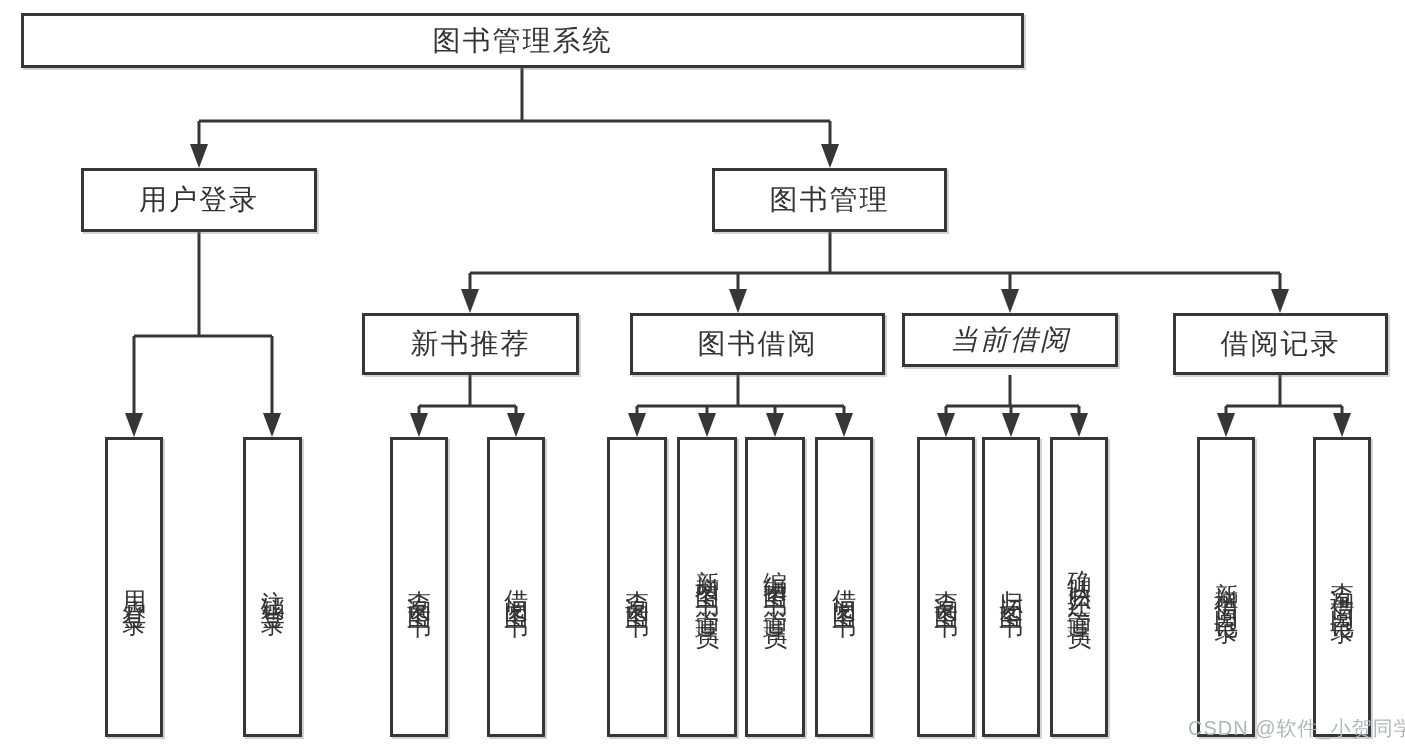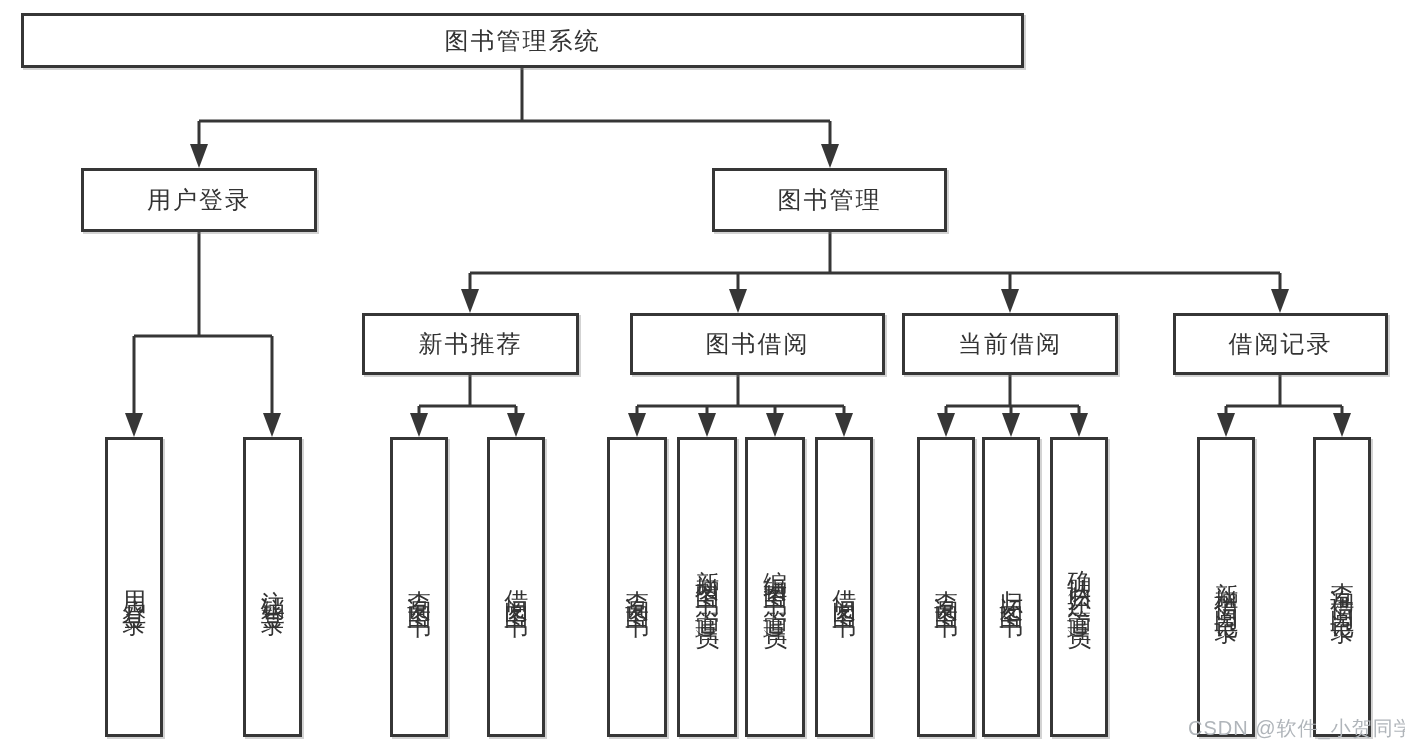--- a/index.html
+++ b/index.html
@@ -12,21 +12,21 @@
     overflow: hidden;
   }
   .node {
     position: absolute;
     box-sizing: border-box;
     border: 3px solid #363636;
     background: #ffffff;
     display: flex;
     align-items: center;
     justify-content: center;
-    font-size: 24px;
+    font-size: 28px;
     color: #333333;
     letter-spacing: 2px;
     box-shadow: 2px 2px 0 rgba(130,130,130,0.35);
     white-space: nowrap;
   }
   .leaf {
     position: absolute;
     box-sizing: border-box;
     border: 3px solid #363636;
     background: #ffffff;
@@ -99,21 +99,21 @@
     </g>
   </svg>
 
   <div class="node" style="left:21px; top:13px; width:1003px; height:55px;">图书管理系统</div>
 
   <div class="node" style="left:81px; top:168px; width:236px; height:64px;">用户登录</div>
   <div class="node" style="left:362px; top:313px; width:217px; height:62px;">新书推荐</div>
 
   <div class="node" style="left:712px; top:168px; width:235px; height:64px;">图书管理</div>
   <div class="node" style="left:630px; top:313px; width:255px; height:62px;">图书借阅</div>
-  <div class="node" style="left:902px; top:313px; width:216px; height:62px;">当前借阅</div>
+  <div class="node" style="left:902px; top:313px; width:216px; height:54px;font-style:italic;">当前借阅</div>
   <div class="node" style="left:1173px; top:313px; width:215px; height:62px;">借阅记录</div>
 
   <div class="leaf" style="left:105px; width:58px;">
     <span>用户登录</span>
   </div>
   <div class="leaf" style="left:243px; width:59px;">
     <span>注销登录</span>
   </div>
 
   <div class="leaf" style="left:390px; width:58px;">

